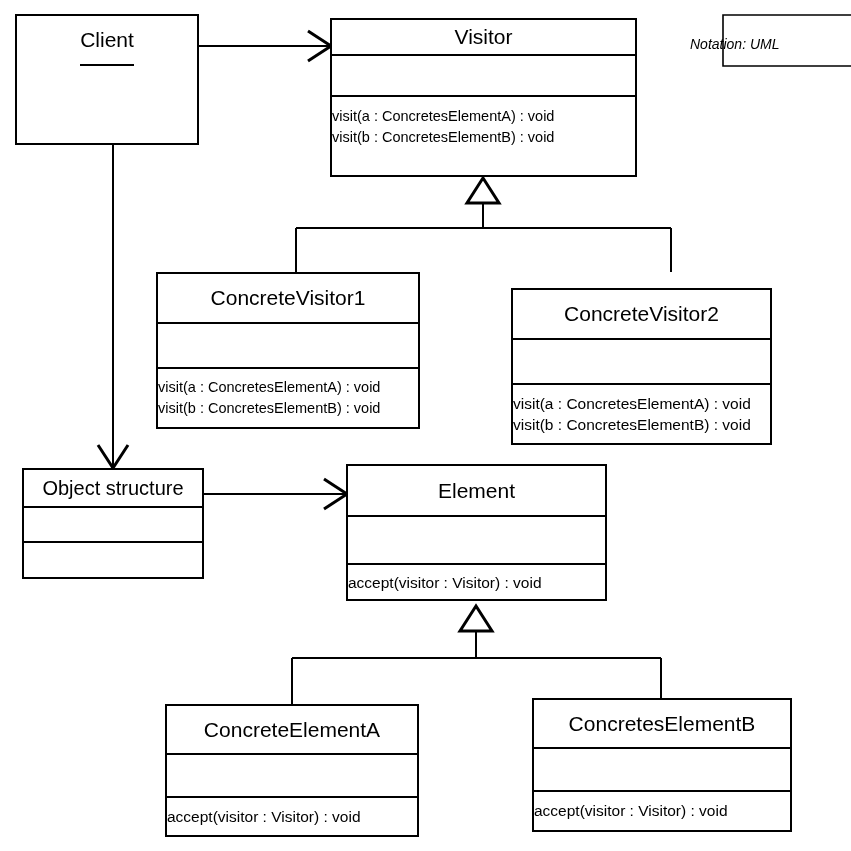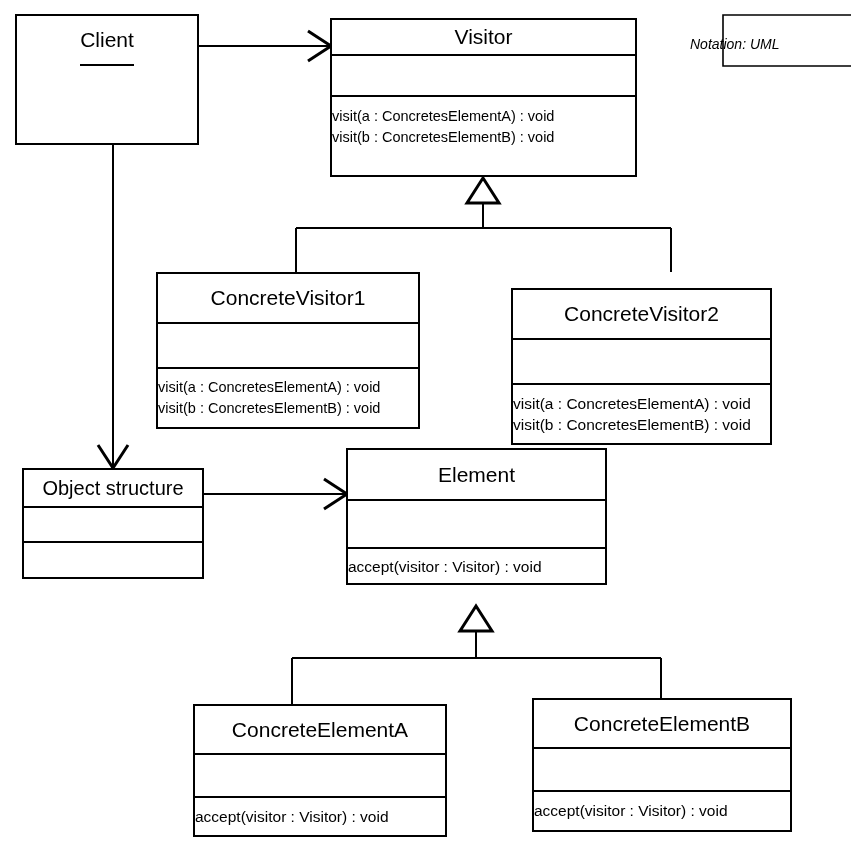--- a/index.html
+++ b/index.html
@@ -84,22 +84,22 @@
     line-height: 17px;
     white-space: nowrap;
   }
 
   
   #class-client      { left: 15px;  top: 14px;  width: 184px; height: 131px; align-items: center; }
   #class-visitor     { left: 330px; top: 18px;  width: 307px; height: 159px; }
   #class-cv1         { left: 156px; top: 272px; width: 264px; height: 157px; }
   #class-cv2         { left: 511px; top: 272px; width: 261px; height: 157px; margin-top: 16px; }
   #class-objstruct   { left: 22px;  top: 468px; width: 182px; height: 111px; }
-  #class-element     { left: 346px; top: 448px; width: 261px; height: 137px; }
-  #class-cea         { left: 165px; top: 704px; width: 254px; height: 133px; margin-left: 28px; }
+  #class-element     { left: 346px; top: 464px; width: 261px; height: 137px; }
+  #class-cea         { left: 165px; top: 704px; width: 254px; height: 133px; }
   #class-ceb         { left: 532px; top: 698px; width: 260px; height: 134px; }
 
   #class-client    .comp-name { height: 50px; }
   #class-client    .comp-attrs { height: 40px; }
   #class-client    .comp-ops  { height: 37px; }
 
   #class-visitor   .comp-name { height: 36px; }
   #class-visitor   .comp-attrs { height: 41px; }
   #class-visitor   .comp-ops  { height: 60px; }
 
@@ -225,21 +225,21 @@
       <span class="class-title">ConcreteElementA</span>
     </div>
     <div class="compartment comp-attrs"></div>
     <div class="compartment comp-ops">
       <span class="op-line wide">accept(visitor : Visitor) : void</span>
     </div>
   </div>
 
   <div class="uml-class" id="class-ceb">
     <div class="compartment comp-name">
-      <span class="class-title">ConcreteElementB</span>
+      <span class="class-title">ConcretesElementB</span>
     </div>
     <div class="compartment comp-attrs"></div>
     <div class="compartment comp-ops">
       <span class="op-line wide">accept(visitor : Visitor) : void</span>
     </div>
   </div>
 
   <div id="note-box">
     <svg width="152" height="53" viewBox="0 0 152 53" xmlns="http://www.w3.org/2000/svg">
       <path d="M1,1 L130,1 L151,22 L151,52 L1,52 Z" fill="#ffffff" stroke="#000000" stroke-width="1.6"></path>

